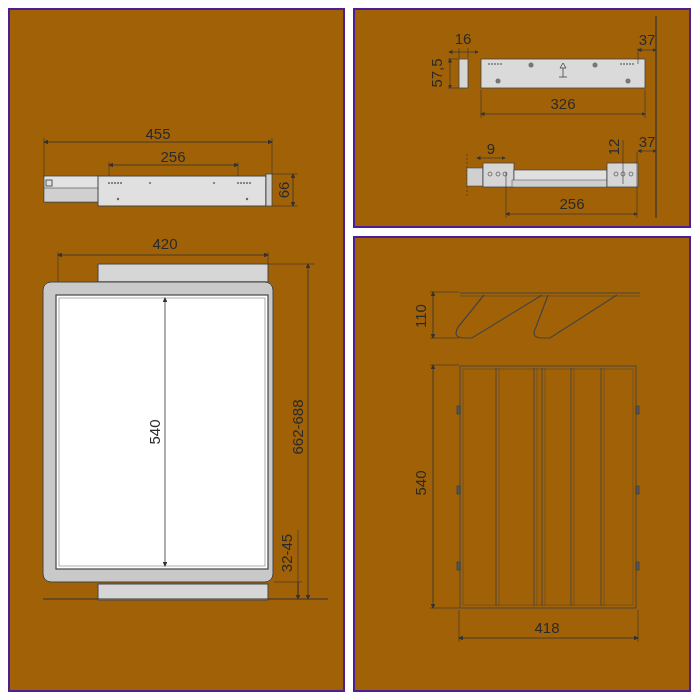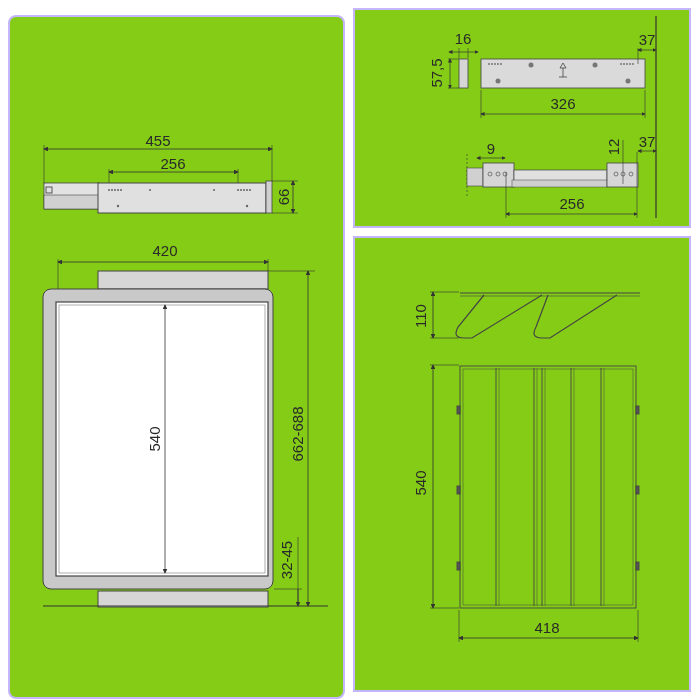--- a/index.html
+++ b/index.html
@@ -1,19 +1,19 @@
 <!DOCTYPE html>
 <html><head>
 <meta charset="utf-8">
 <style>
   html, body { margin: 0; padding: 0; background: #ffffff; }
   body { width: 700px; height: 700px; position: relative; overflow: hidden;
          font-family: "Liberation Sans", sans-serif; }
-  .panel { position: absolute; border: 2px solid #c4b5fd; box-sizing: border-box; background: #84cc16; }
-  #p-left { left: 8px; top: 15px; width: 337px; height: 684px; border-radius: 8px; }
+  .panel { position: absolute; border: 2px solid #4c1d95; box-sizing: border-box; background: #a16207; }
+  #p-left { left: 8px; top: 8px; width: 337px; height: 684px; }
   #p-tr { left: 353px; top: 8px; width: 338px; height: 220px; }
   #p-br { left: 353px; top: 236px; width: 338px; height: 456px; }
   svg { position: absolute; left: 0; top: 0; }
   svg text { font-family: "Liberation Sans", sans-serif; fill: #2a2a2a; }
 </style>
 </head>
 <body>
 
 <div class="panel" id="p-left">
   <svg width="337" height="684" viewBox="8 8 337 684">

